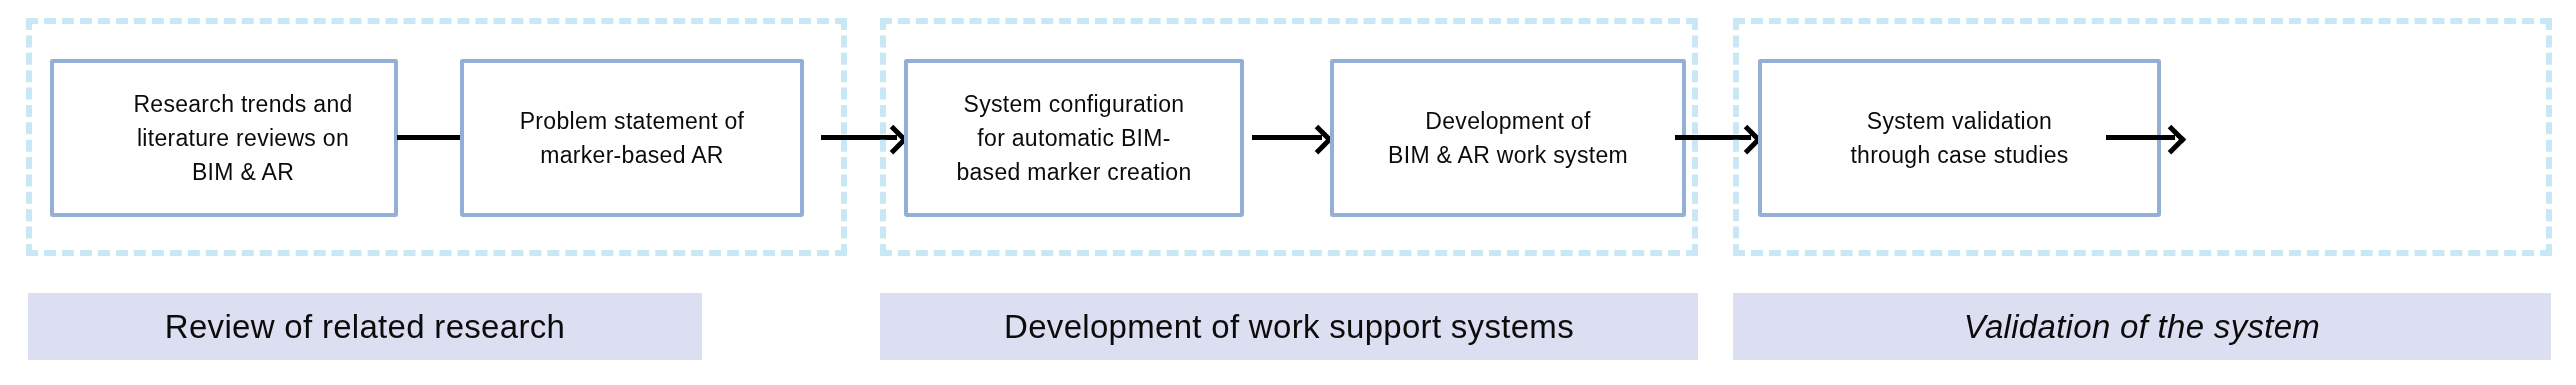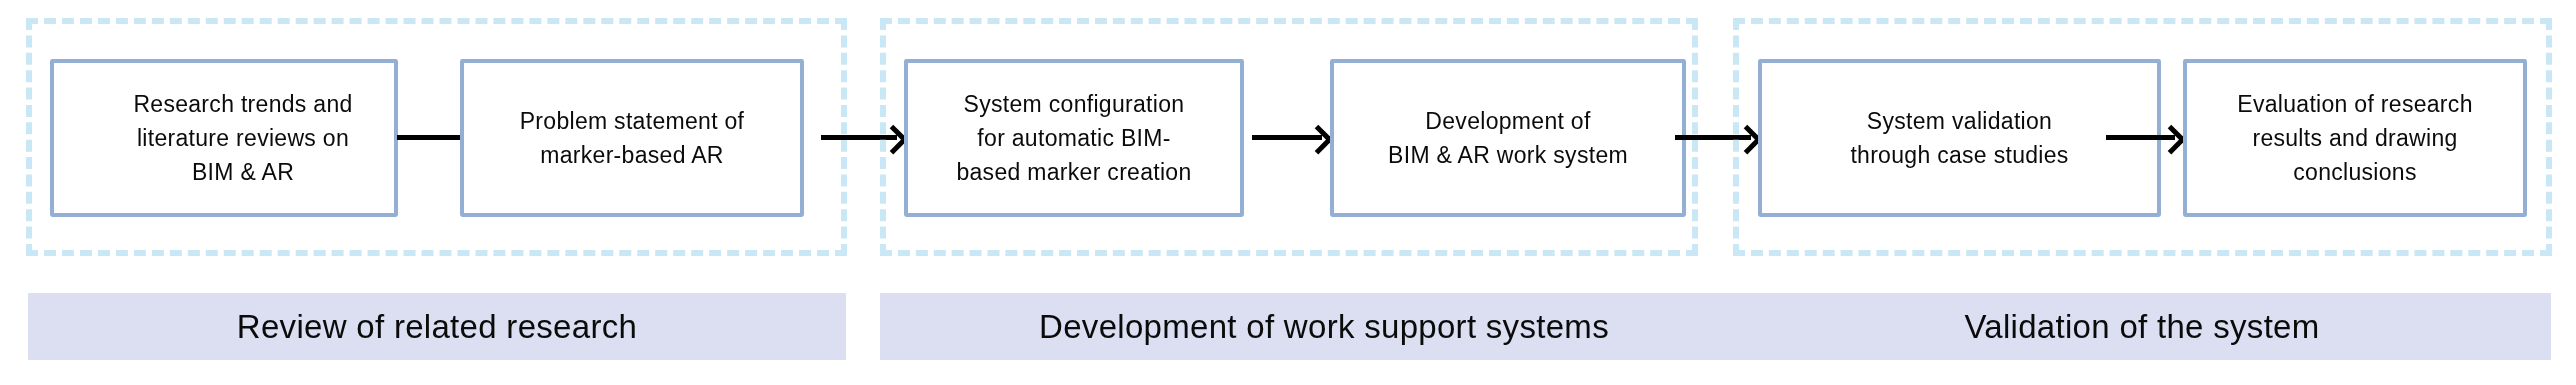--- a/index.html
+++ b/index.html
@@ -91,23 +91,23 @@
     top: 293px;
     height: 67px;
     background: var(--banner-bg, #dbdff1);
     display: flex;
     align-items: center;
     justify-content: center;
     text-align: center;
     font-size: 33px;
     letter-spacing: 0.3px;
   }
-  .bn1 { left: 28px;   width: 818px; }
-  .bn2 { left: 880px; width: 818px; padding-left: 35px; }
-  .bn3 { left: 1733px; width: 818px; }
+  .bn1 { left: 28px;   width: 674px; }
+  .bn2 { left: 880px; width: 818px; }
+  .bn3 { left: 1733px; width: 818px; font-style: italic; }
 </style>
 </head>
 <body>
 
 <div class="canvas" style="color: rgb(11, 11, 11);">
 
   <div class="cluster c1"></div>
   <div class="step s1">
     <span>Research trends and
 literature reviews on
@@ -155,23 +155,18 @@
 
   <div class="cluster c3"></div>
   <div class="step s5">
     <span>System validation
 through case studies</span>
   </div>
   <div class="arrow a5">
     <span class="shaft"></span>
     <span class="head"></span>
   </div>
-  <div class="step s6">
-    <span>Evaluation of research
-results and drawing
-conclusions</span>
-  </div>
   <div class="banner bn3">
     <span>Validation of the system</span>
   </div>
 
 </div>
 
 
 </body></html>

